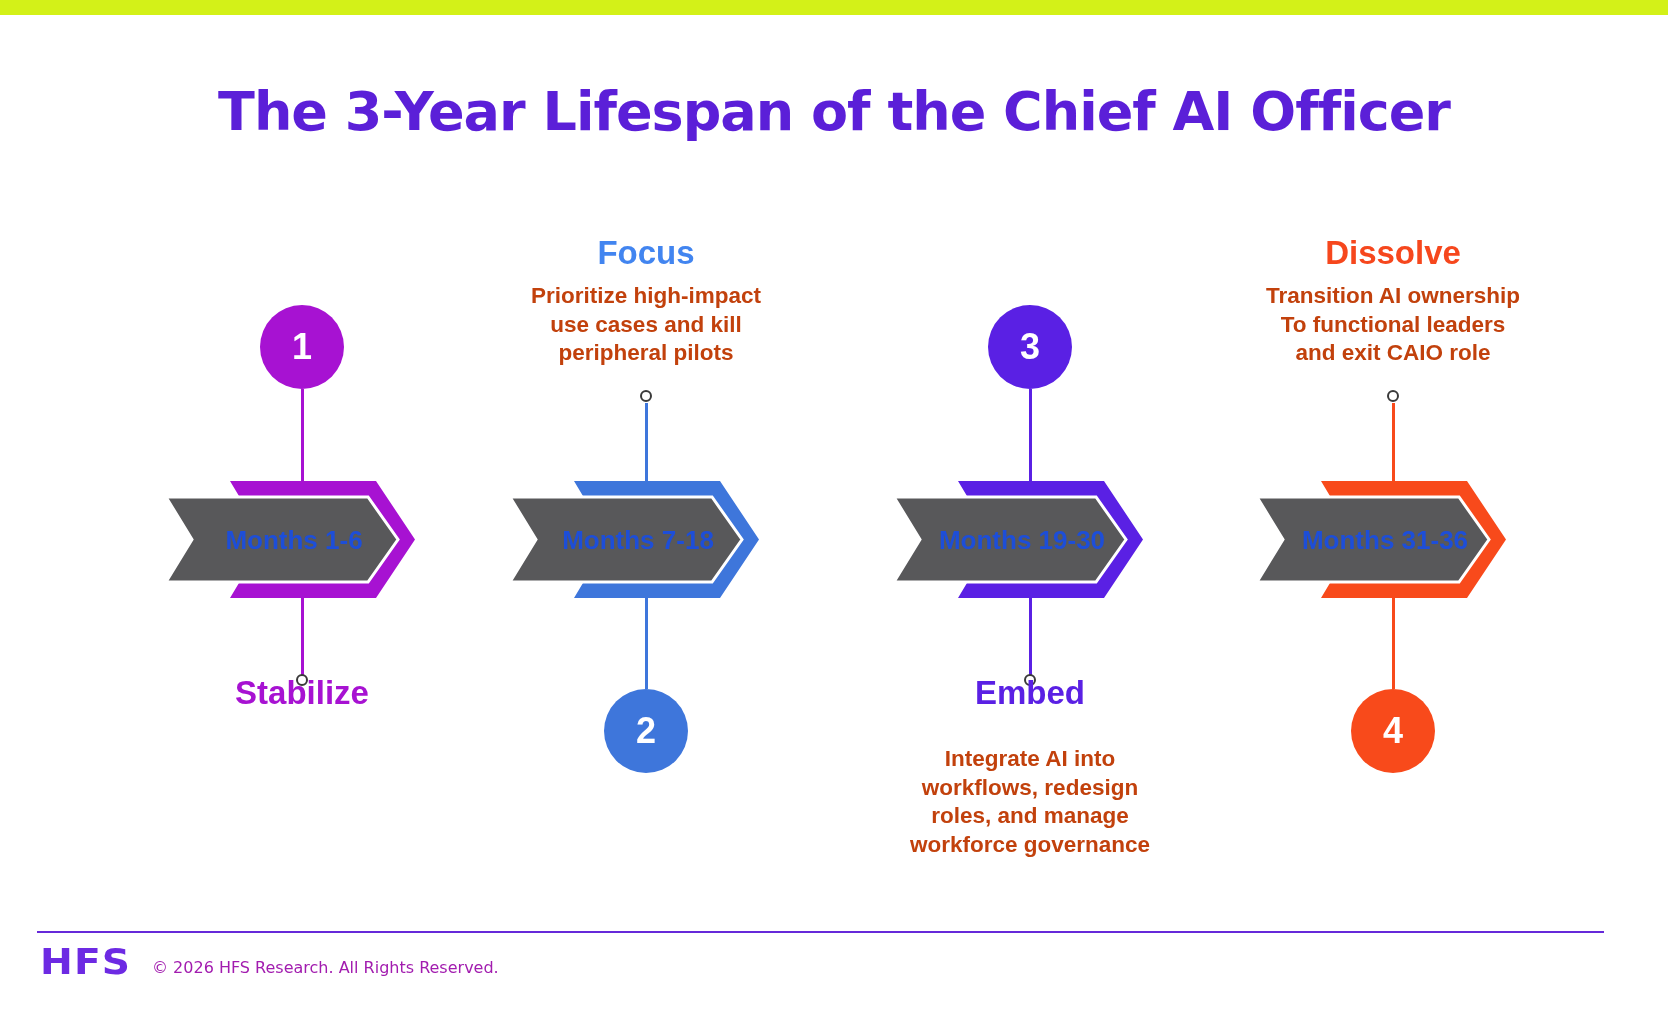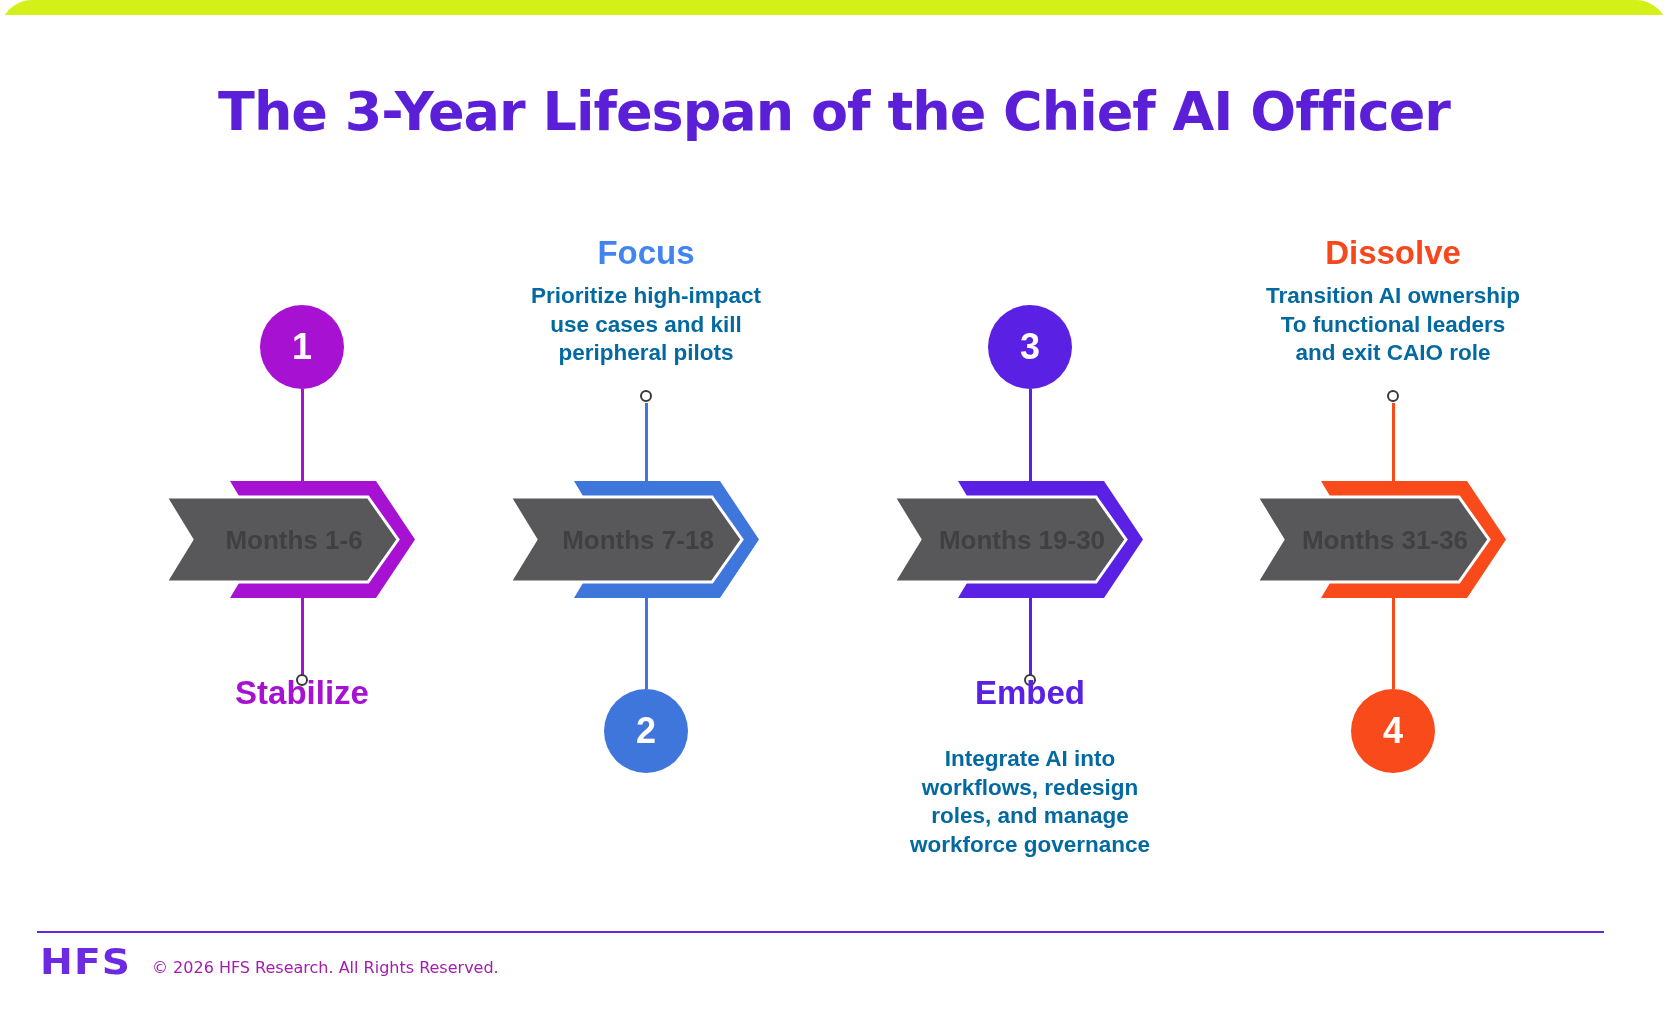--- a/index.html
+++ b/index.html
@@ -1,17 +1,17 @@
 <!DOCTYPE html>
 <html><head>
 <meta charset="utf-8">
 <style>
   html,body{margin:0;padding:0;background:#ffffff;}
   #page{position:relative;width:1668px;height:1024px;background:#ffffff;overflow:hidden;
-        font-family:"Liberation Sans",sans-serif;border-radius:32px;}
+        font-family:"Liberation Sans",sans-serif;}
   #top-bar{position:absolute;left:0;top:0;width:100%;height:15px;}
   #title{position:absolute;left:0;top:44px;width:100%;text-align:center;
          font-family:"DejaVu Sans",sans-serif;font-weight:bold;font-size:54px;
          letter-spacing:-1px;}
   .column{position:absolute;top:200px;width:340px;height:690px;}
   .num-circle{position:absolute;left:50%;margin-left:-42px;width:84px;height:84px;
               border-radius:50%;background:var(--phase-color);
               display:flex;align-items:center;justify-content:center;}
   .num-circle span{color:#ffffff;font-weight:bold;font-size:36px;}
   .v-top .num-circle{top:105px;}
@@ -24,29 +24,29 @@
   .dot{position:absolute;left:50%;margin-left:-6px;width:8px;height:8px;border-radius:50%;
        background:#ffffff;border:2.5px solid #3a3a3a;}
   .v-top .dot{top:474px;}
   .v-bottom .dot{top:190px;}
   .arrow-svg{position:absolute;left:33px;top:280px;width:252px;height:120px;}
   .arrow-colored{fill:var(--phase-color);}
   .arrow-gray{stroke:#ffffff;stroke-width:3;stroke-linejoin:miter;}
   .months-label{position:absolute;left:34px;top:297px;width:232px;height:86px;
                 box-sizing:border-box;padding-left:24px;
                 display:flex;align-items:center;justify-content:center;
-                color:#404040;font-weight:bold;font-size:26px;white-space:nowrap;}
+                color:#1d4ed8;font-weight:bold;font-size:26px;white-space:nowrap;}
   .phase-heading{position:absolute;left:50%;transform:translateX(-50%);margin:0;
                  white-space:nowrap;font-weight:bold;font-size:33px;line-height:40px;
                  color:var(--phase-heading);}
   .v-top .phase-heading{top:473px;}
   .v-bottom .phase-heading{top:33px;}
   .phase-desc{position:absolute;left:50%;transform:translateX(-50%);margin:0;width:330px;
               text-align:center;font-weight:bold;font-size:22.5px;line-height:28.5px;
-              color:#0369a1;white-space:pre-line;}
+              color:#c2410c;white-space:pre-line;}
   .v-top .phase-desc{top:545px;}
   .v-bottom .phase-desc{top:82px;}
   #footer-line{position:absolute;left:37px;top:931px;width:1567px;height:2px;}
   #hfs-logo{position:absolute;left:40px;top:942px;font-family:"DejaVu Sans",sans-serif;
             font-weight:bold;font-size:35px;letter-spacing:1px;transform:scaleX(1.12);
             transform-origin:left center;}
   #copyright{position:absolute;left:152px;top:958px;font-family:"DejaVu Sans",sans-serif;
              font-size:16px;color:#a21caf;}
 </style>
 </head>

